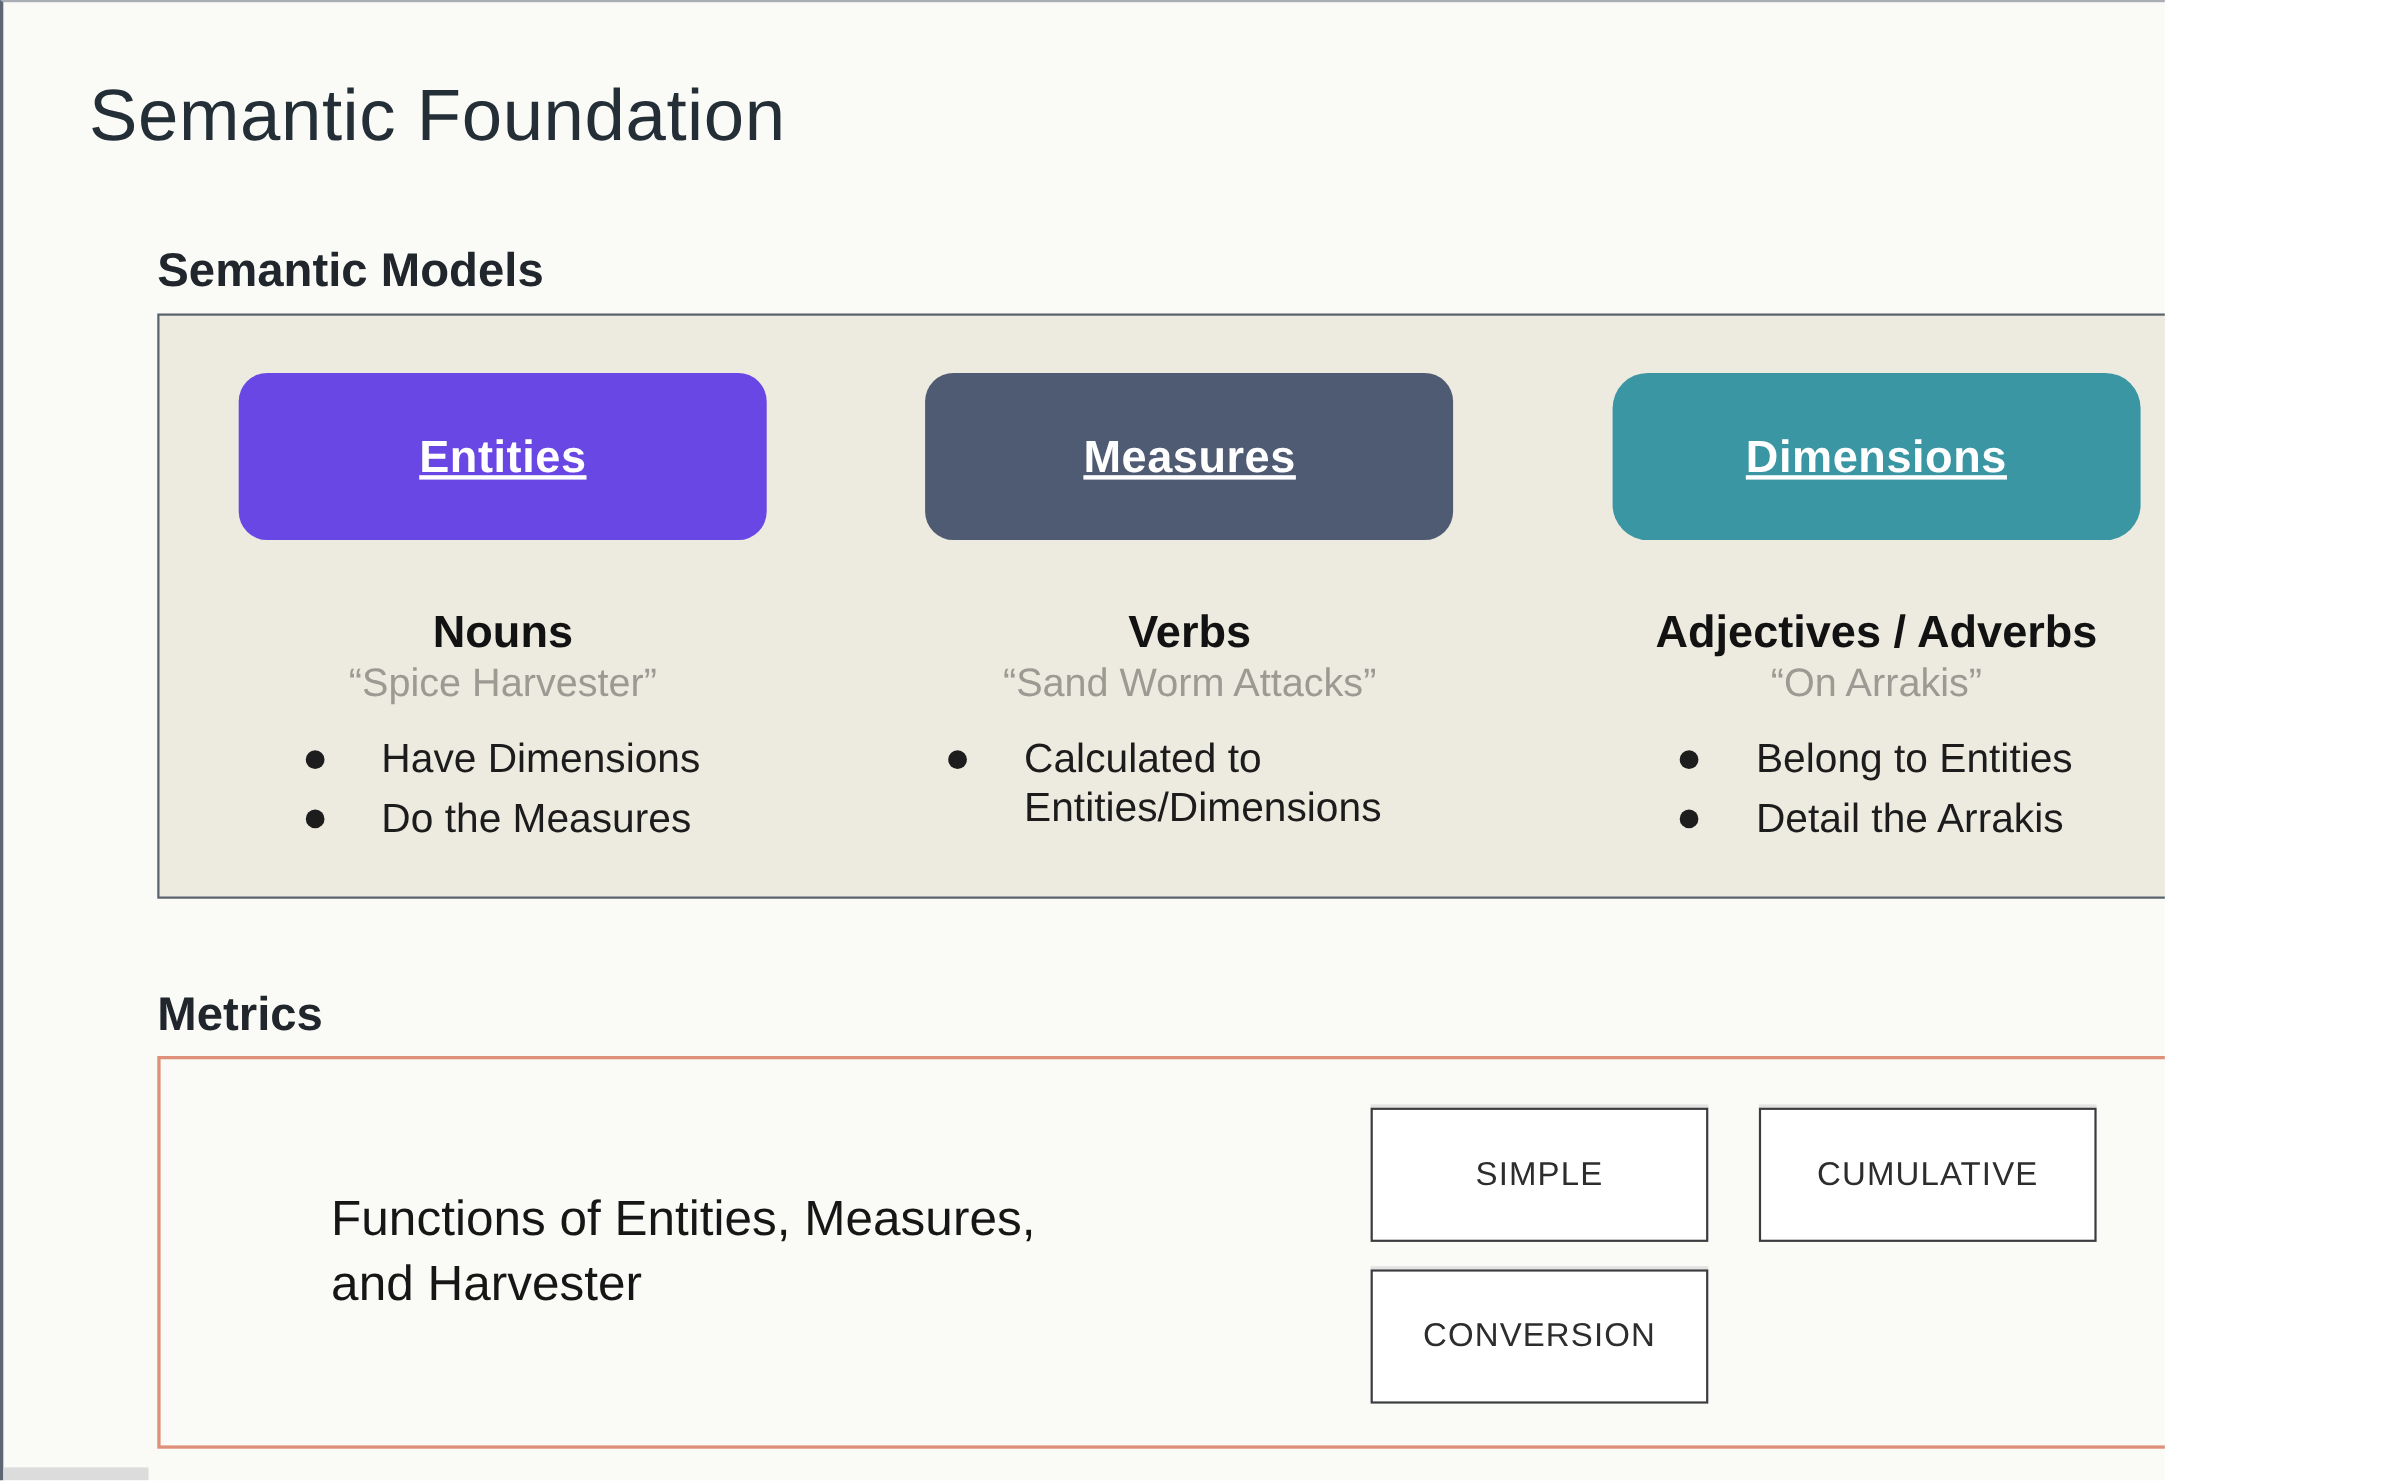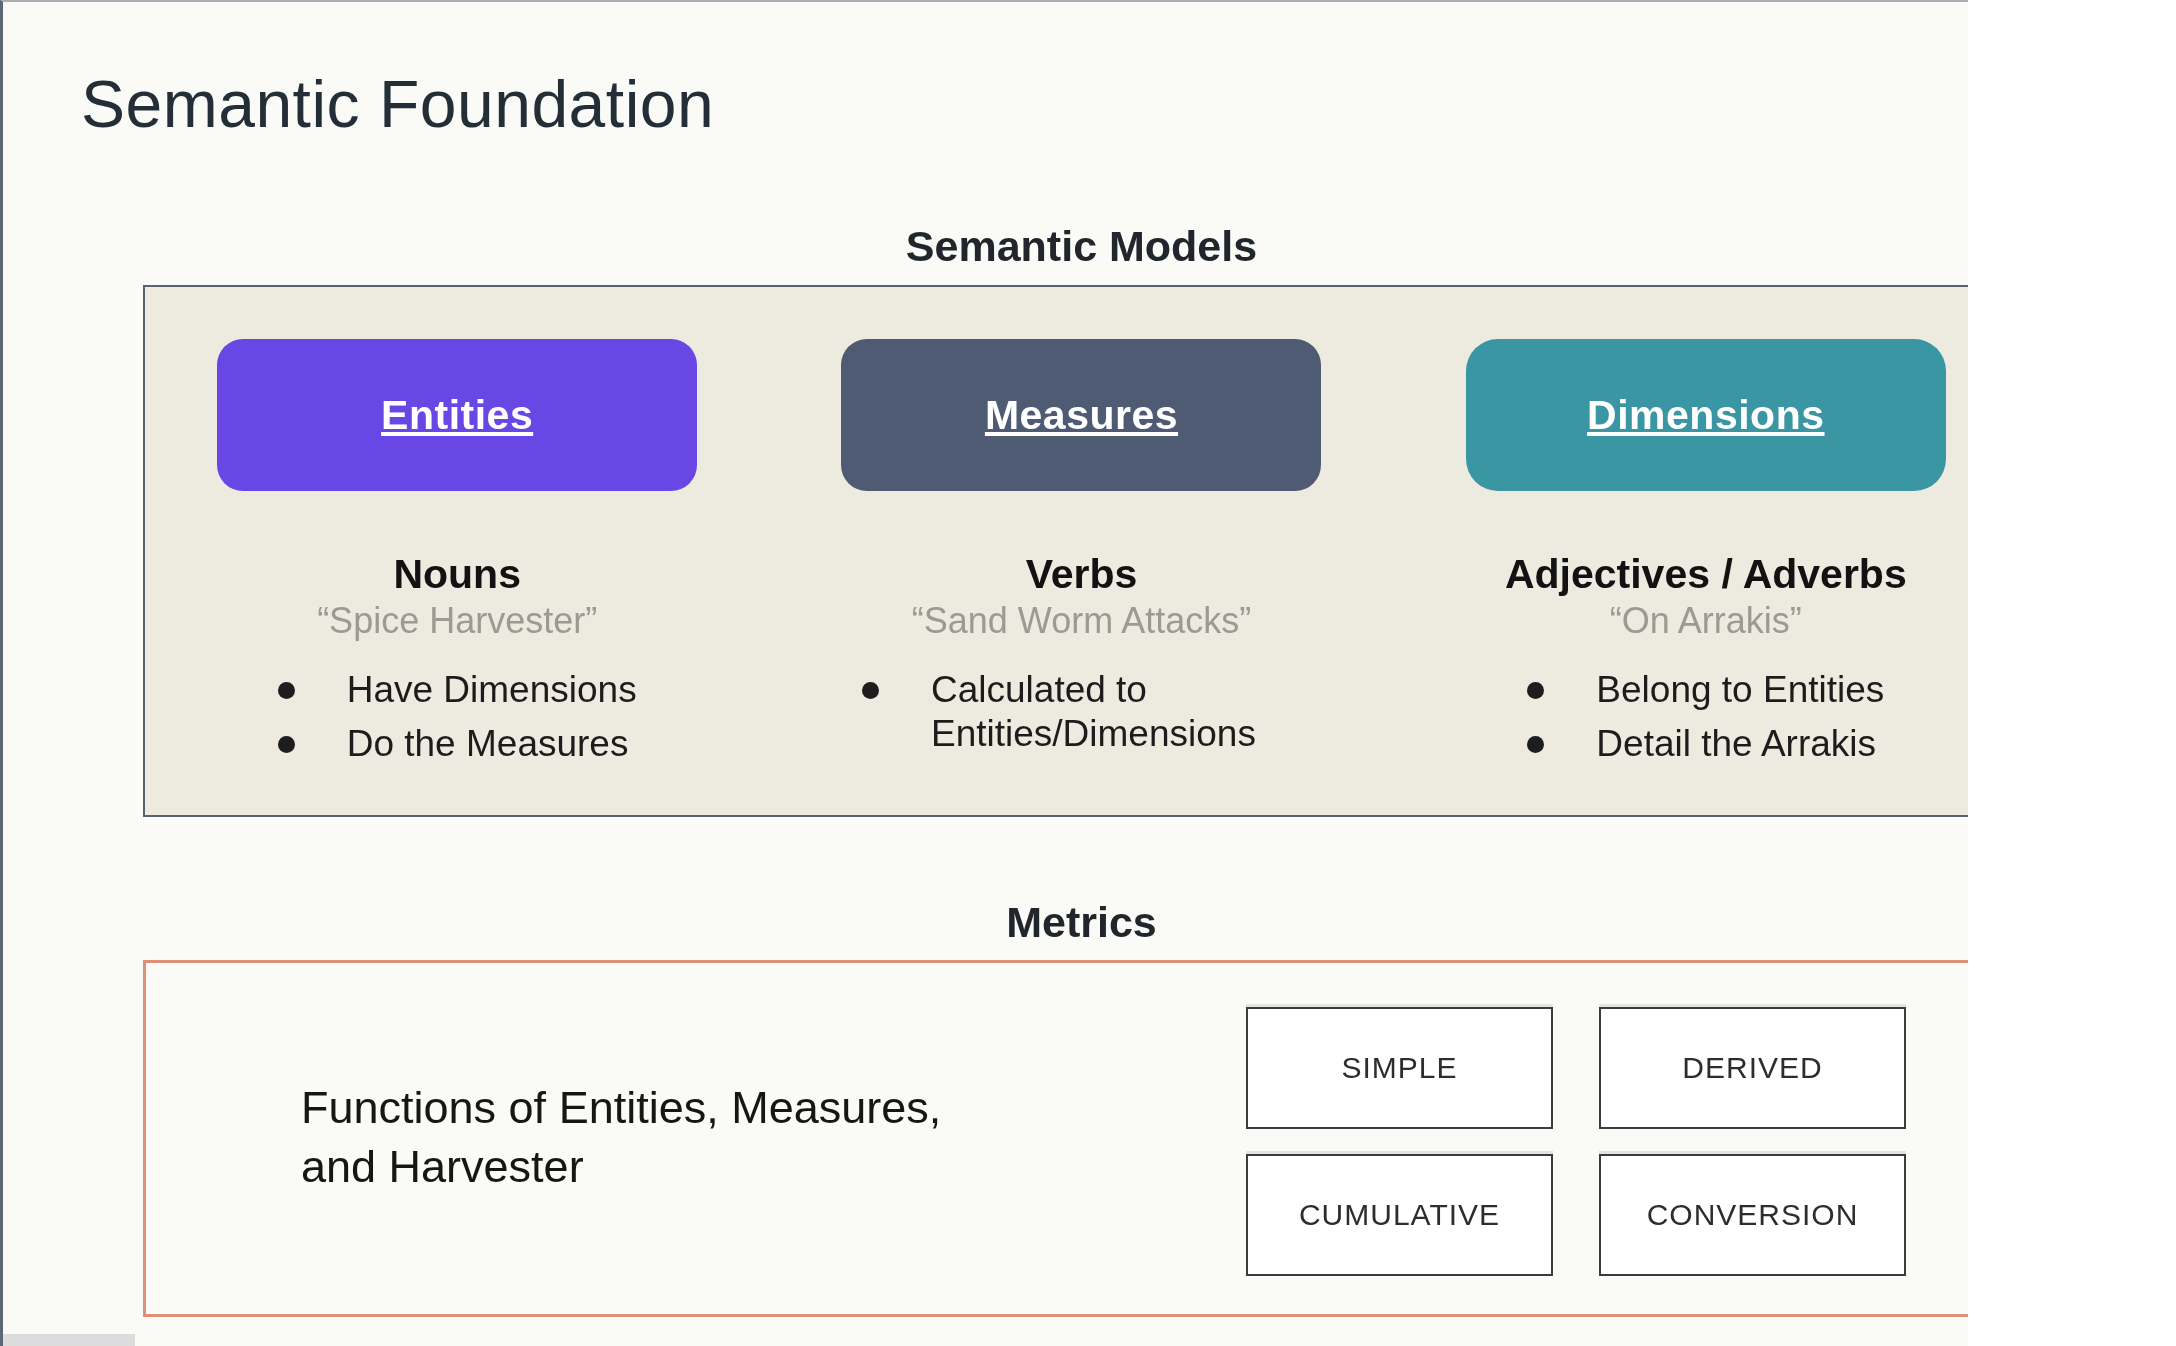--- a/index.html
+++ b/index.html
@@ -22,21 +22,20 @@
     font-size: 66px;
     color: #242e36;
     letter-spacing: 0.5px;
     font-weight: 400;
   }
 
   .section-label {
     position: absolute;
     left: 140px;
     width: 1877px;
-    text-align: center;
     font-weight: bold;
     font-size: 43px;
     color: #20262c;
   }
   .models-label { top: 220px; }
   .metrics-label { top: 896px; }
 
   .models-panel {
     position: absolute;
     left: 140px;
@@ -215,21 +214,20 @@
 
   <div class="section-label metrics-label">Metrics</div>
 
   <div class="metrics-panel">
     <div class="functions-description">
       <div>Functions of Entities, Measures,</div>
       <div>and Harvester</div>
     </div>
     <div class="metric-grid">
       <div class="metric-cell">SIMPLE</div>
-      <div class="metric-cell">DERIVED</div>
       <div class="metric-cell">CUMULATIVE</div>
       <div class="metric-cell">CONVERSION</div>
     </div>
   </div>
 
   <div class="bottom-edge-artifact"></div>
 
 </div>
 
 </body></html>

